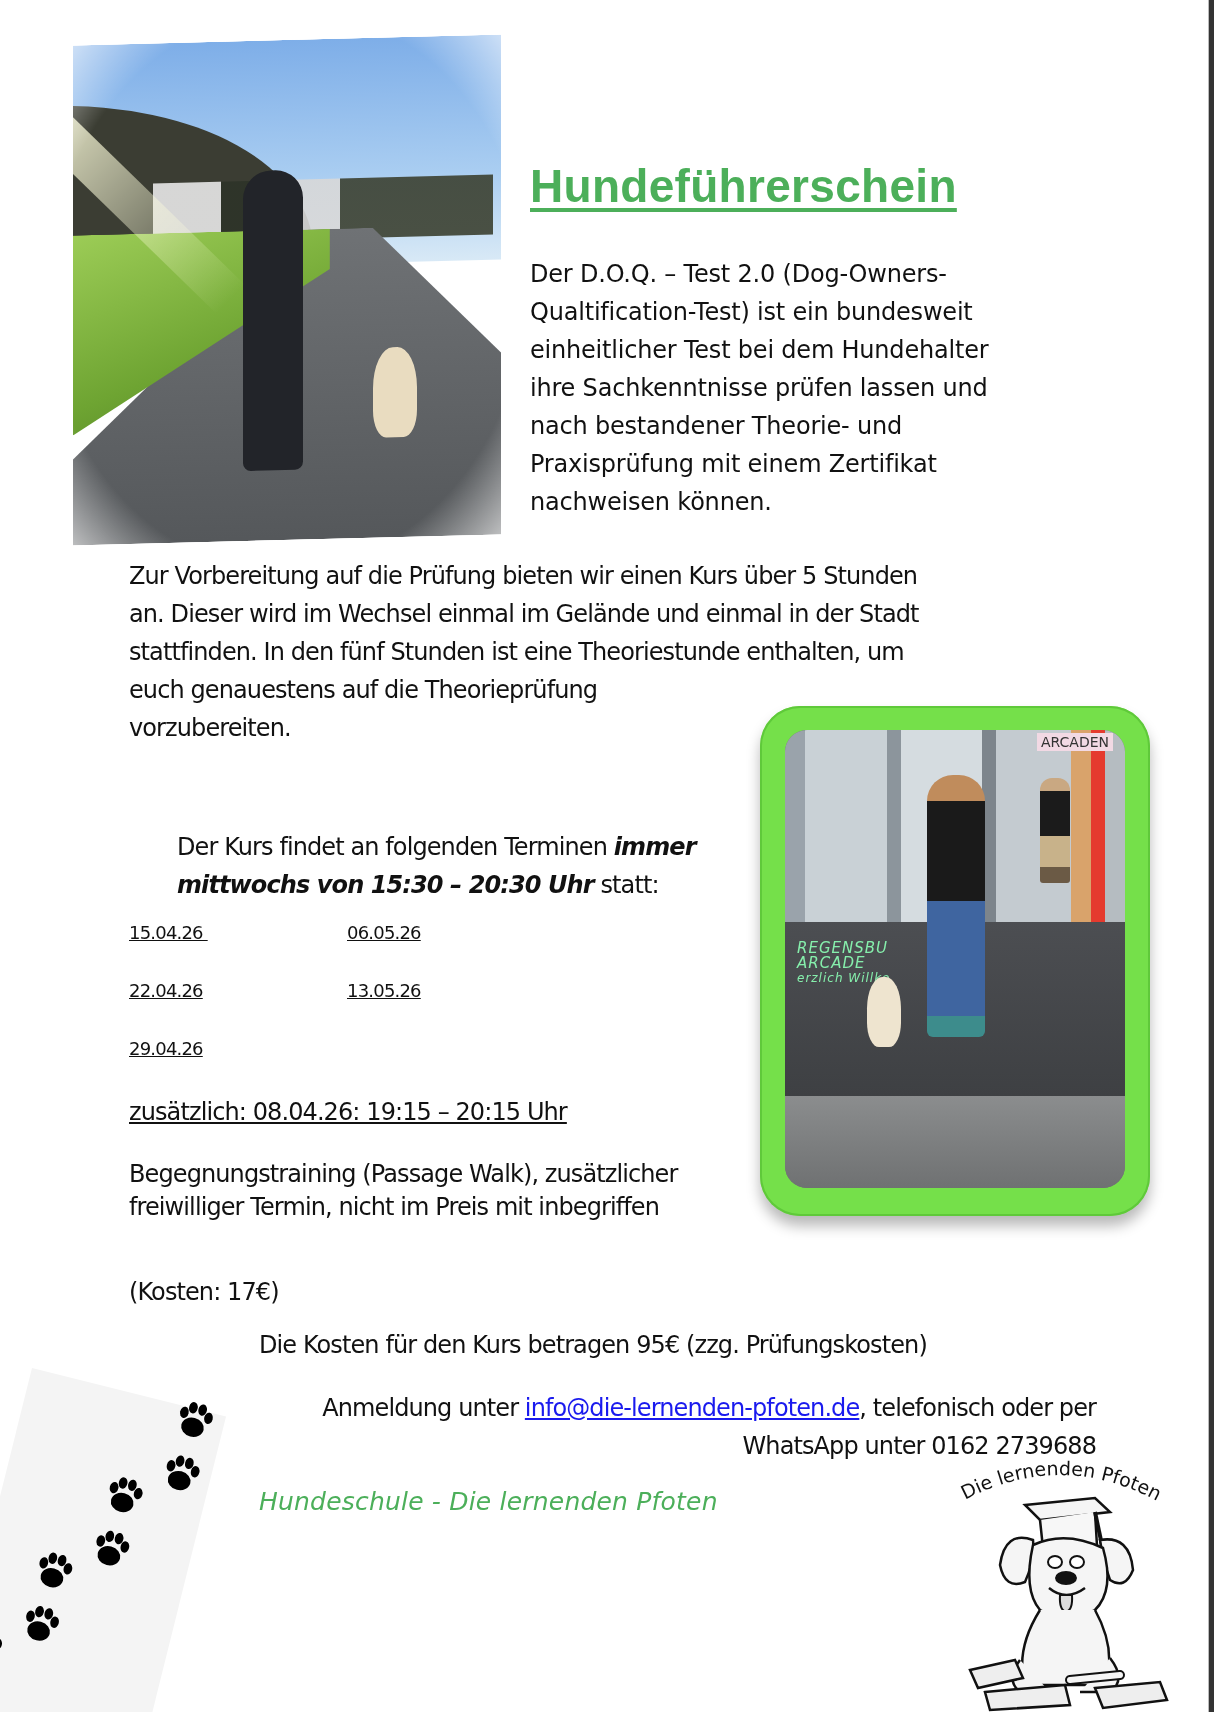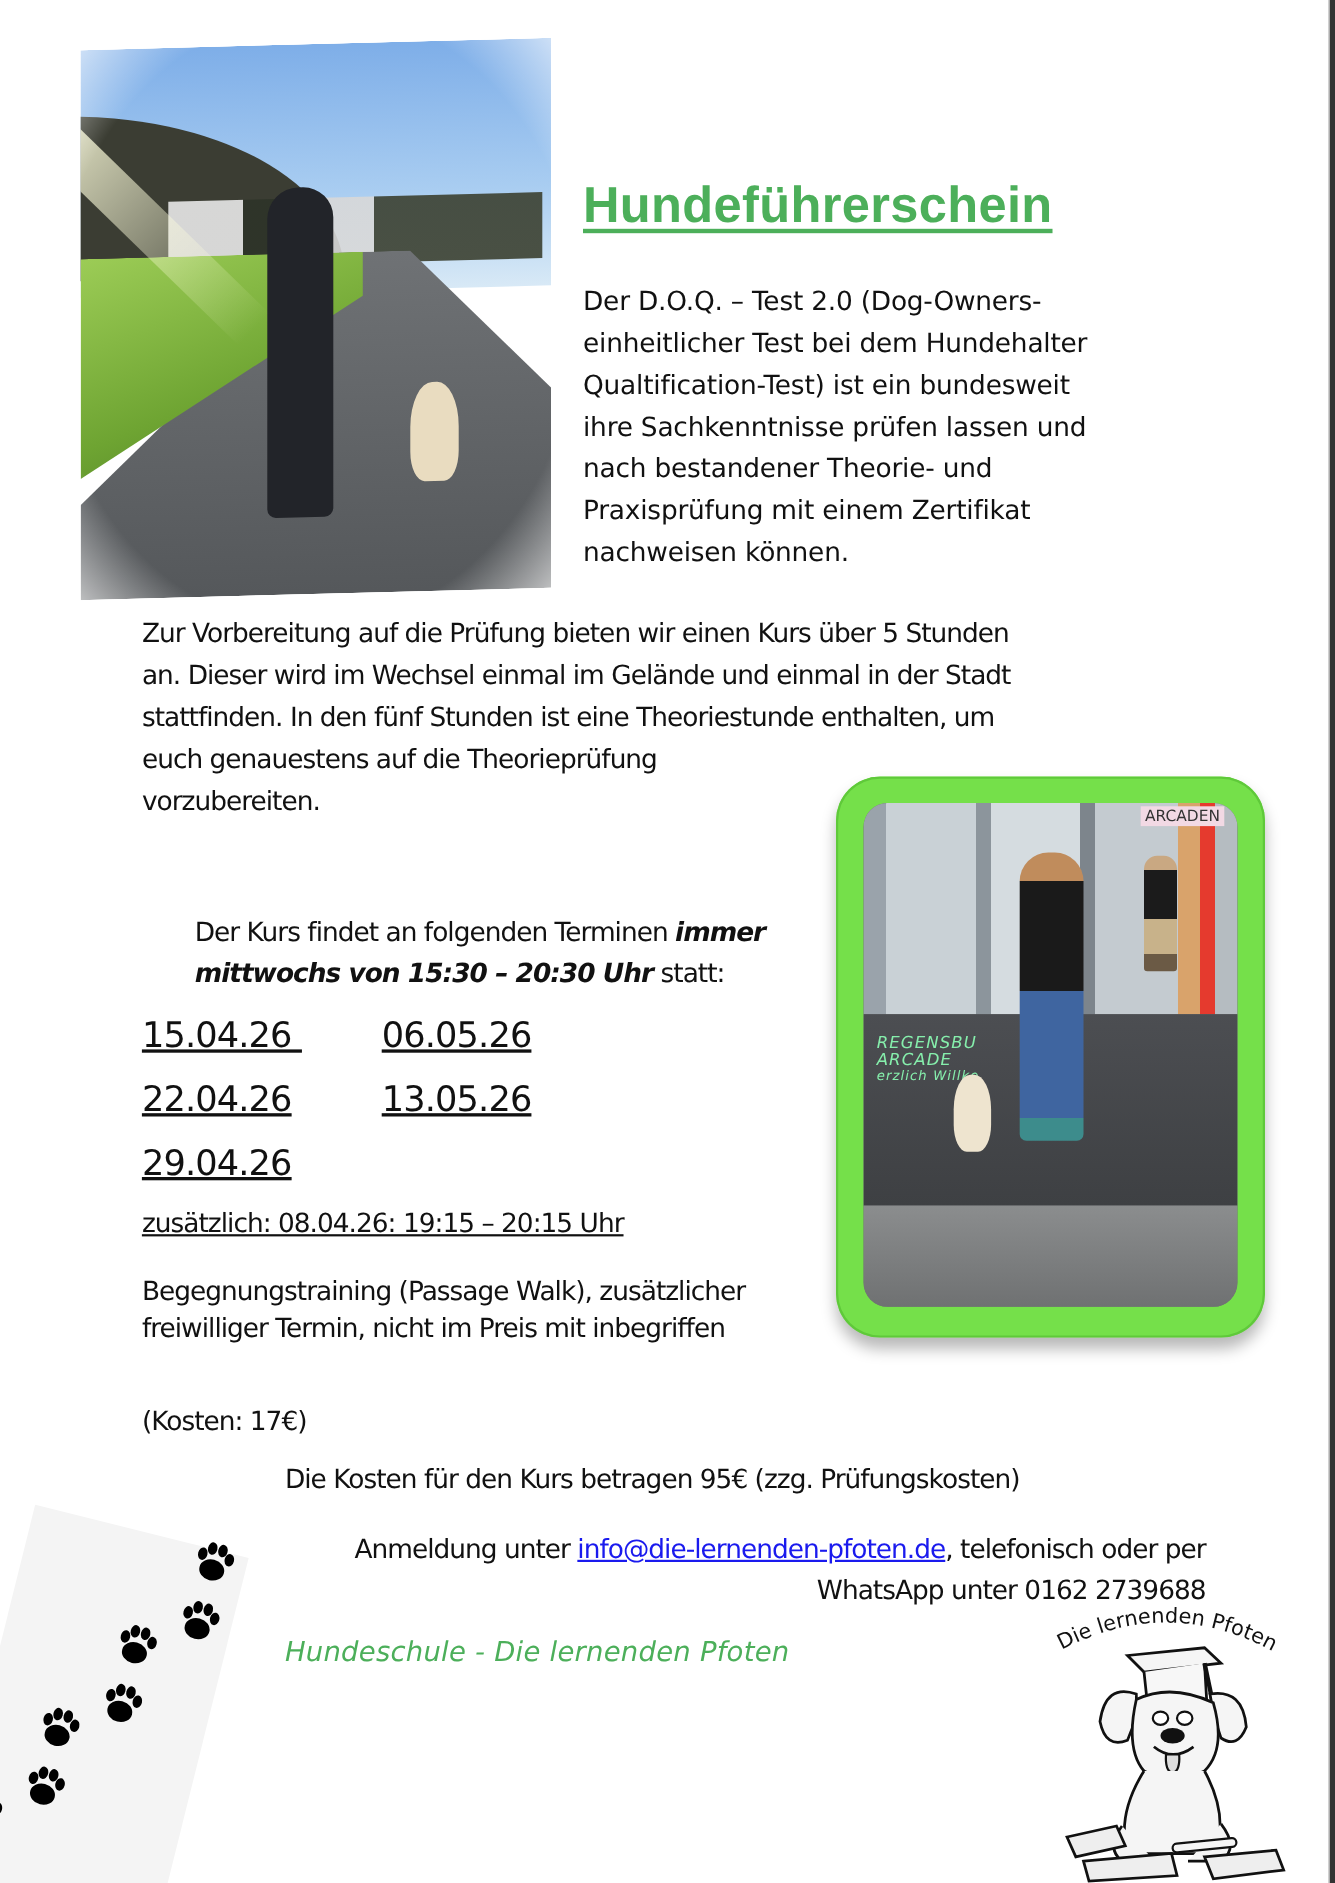--- a/index.html
+++ b/index.html
@@ -36,21 +36,21 @@
     font-size: 46px; color: #4caf5a; text-decoration: underline; text-decoration-thickness: 4px; text-underline-offset: 6px; letter-spacing: 0.3px; margin-top: 31px;
   }
   .intro { left: 530px; top: 215px; width: 520px; }
 
   .prep { left: 129px; top: 557px; width: 950px; }
 
   .schedule-intro { left: 129px; top: 828px; width: 620px; margin-left: 48px; }
   .schedule-intro b { font-style: italic; font-weight: bold; }
 
   .dates { left: 129px; top: 922px; }
-  .date { position: absolute; text-decoration: underline; white-space: pre; font-size: 32px; letter-spacing: -0.8px; }
+  .date { position: absolute; text-decoration: underline; white-space: pre; font-size: 18px; letter-spacing: -0.8px; }
 
   .extra { left: 129px; top: 1098px; text-decoration: underline; font-size: 24px; letter-spacing: -0.9px; white-space: nowrap; }
   .passage { left: 129px; top: 1158px; width: 600px; font-size: 24px; line-height: 33px; letter-spacing: -0.9px; }
   .cost-extra { left: 129px; top: 1278px; font-size: 24px; letter-spacing: -0.9px; }
 
   .cost-main { left: 259px; top: 1331px; font-size: 24px; letter-spacing: -0.9px; white-space: nowrap; }
   .contact { left: 276px; top: 1389px; width: 820px; font-size: 24px; line-height: 38px; letter-spacing: -0.9px; text-align: right; }
   .contact a { color: #1a1aee; text-decoration: underline; }
   .footer-school { left: 259px; top: 1487px; font-size: 25px; font-style: italic; color: #4caf5a; letter-spacing: 0.2px; white-space: nowrap; }
 
@@ -96,22 +96,22 @@
     <div class="grass"></div>
   <div class="person"></div>
     <div class="dog"></div>
     <div class="flare"></div>
 </div>
 
 <div class="abs title">Hundeführerschein</div>
 
 <div class="abs intro txt">
   <div>Der D.O.Q. – Test 2.0 (Dog-Owners-</div>
+  <div>Qualtification-Test) ist ein bundesweit</div>
   <div>einheitlicher Test bei dem Hundehalter</div>
-  <div>Qualtification-Test) ist ein bundesweit</div>
   <div>ihre Sachkenntnisse prüfen lassen und</div>
   <div>nach bestandener Theorie- und</div>
   <div>Praxisprüfung mit einem Zertifikat</div>
   <div>nachweisen können.</div>
 </div>
 
 <div class="abs prep txt-cond">
   <div>Zur Vorbereitung auf die Prüfung bieten wir einen Kurs über 5 Stunden</div>
   <div>an. Dieser wird im Wechsel einmal im Gelände und einmal in der Stadt</div>
   <div>stattfinden. In den fünf  Stunden ist eine Theoriestunde enthalten, um</div>

